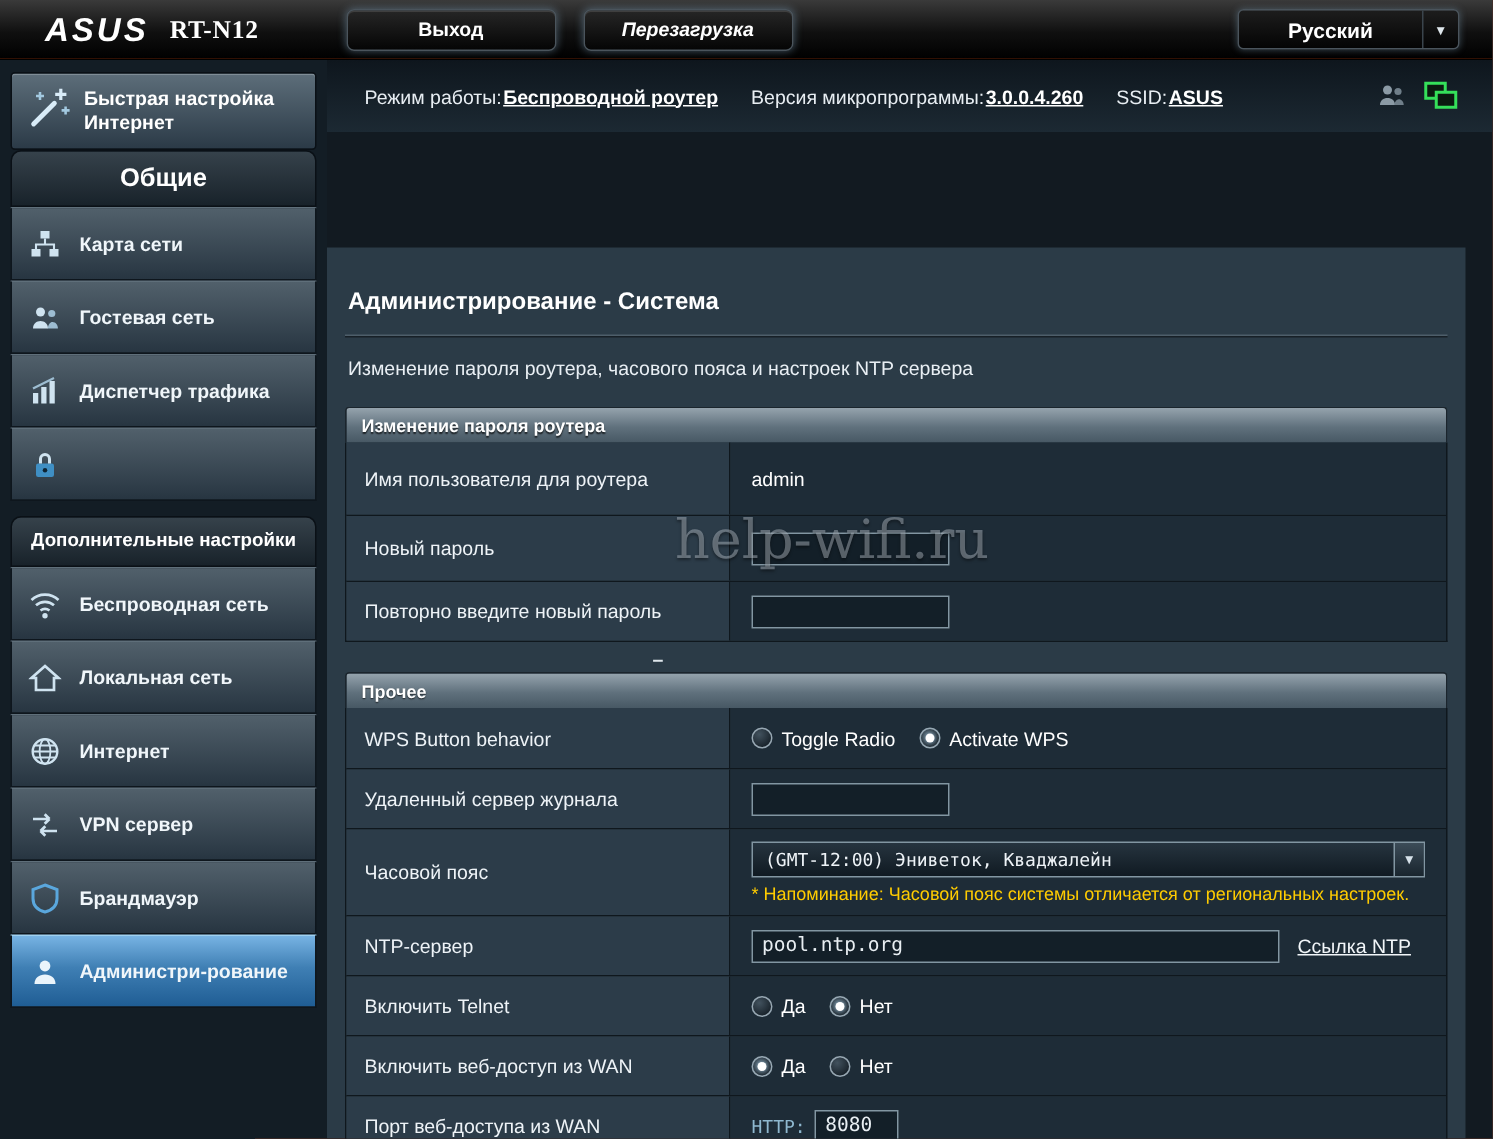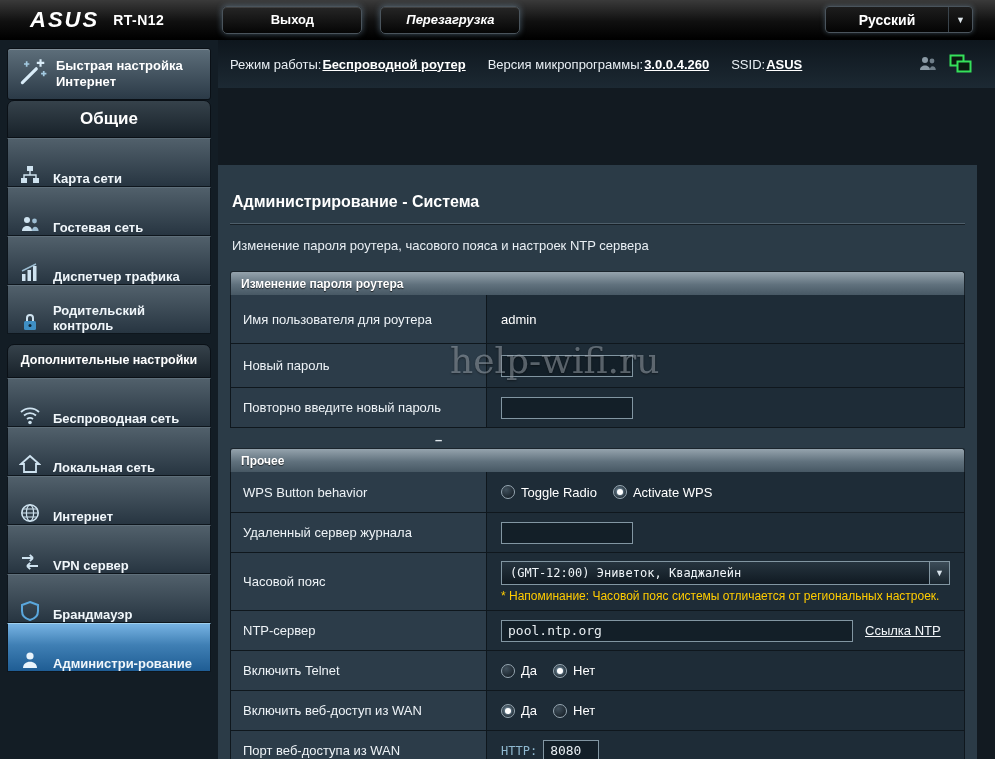--- a/index.html
+++ b/index.html
@@ -5,21 +5,21 @@
   * { margin:0; padding:0; box-sizing:border-box; }
   html,body { width:995px; height:759px; }
   body { font-family:"Liberation Sans", sans-serif; background:#0d141b; color:#fff; overflow:hidden; }
   .page { position:relative; width:995px; height:759px; background:#c2410c; }
 
   
   .topbar { position:absolute; top:0; left:0; width:995px; height:40px; z-index:6;
     background:linear-gradient(#3a3a3a, #101010 55%, #000); border-bottom:1px solid #000;
     display:flex; align-items:center; }
   .brand { font-style:italic; font-weight:800; font-size:22px; letter-spacing:2px; margin-left:30px; }
-  .model { font-weight:bold; font-size:14px; margin-left:14px; letter-spacing:0.5px; }
+  .model { font-weight:bold; font-size:17px; margin-left:14px; letter-spacing:0.5px;font-family:Liberation Serif, serif; }
   .top-btn { height:28px; width:140px; color:#fff; font-weight:bold; font-size:13px; cursor:pointer;
     background:linear-gradient(#262626,#050505); border:1px solid #4a545c; border-radius:5px;
     box-shadow:0 0 6px rgba(140,180,210,.45), inset 0 1px 0 rgba(255,255,255,.12); }
   .btn-logout { margin-left:58px; }
   .btn-reboot { margin-left:18px;font-style:italic; }
   .lang-box { margin-left:auto; margin-right:22px; height:27px; width:148px; display:flex; align-items:center;
     background:linear-gradient(#1d1d1d,#040404); border:1px solid #4a545c; border-radius:4px; cursor:pointer;
     box-shadow:0 0 5px rgba(140,180,210,.35); }
   .lang-box span.lang-label { flex:1; text-align:center; font-weight:bold; font-size:14px; }
   .lang-arrow { width:24px; height:100%; display:flex; align-items:center; justify-content:center;
@@ -27,33 +27,33 @@
 
   
   .sidebar { position:absolute; top:40px; left:0; width:218px; bottom:0; background:#131d25; padding:8px 7px 0 7px; }
   .qis-btn { height:52px; width:100%; display:flex; align-items:center; gap:8px; padding:0 8px; cursor:pointer;
     background:linear-gradient(#5d6e7a,#2b3a47); border:1px solid #0a1016; border-radius:3px;
     box-shadow:inset 0 1px 0 rgba(255,255,255,.22); }
   .qis-text { font-weight:bold; font-size:13px; line-height:1.2; text-align:left; color:#fff; }
   .side-sec { height:38px; display:flex; align-items:center; justify-content:center; font-weight:bold; font-size:17px;
     background:linear-gradient(#36424b,#18222a); border:1px solid #0a1016; border-radius:7px 7px 0 0; }
   .side-sec.two-line { height:34px; line-height:1.1; text-align:center; font-size:12.5px; }
-  .side-item { height:49px; display:flex; align-items:flex-end; gap:10px; padding:0 9px; cursor:pointer;
+  .side-item { height:49px; display:flex; align-items:center; gap:10px; padding:0 9px; cursor:pointer;
     background:linear-gradient(#51606b,#273541); border:1px solid #0e161d; border-top:1px solid #5f6f7a;
     font-weight:bold; font-size:13px; color:#f0f6fa; }
   .side-item .icon { width:26px; display:flex; justify-content:center; flex-shrink:0; }
   .side-item.active { background:linear-gradient(#77b3e3 0%, #3f7fb4 45%, #1f5d94 100%); border-top:1px solid #9fd0ef; }
   .side-gap { height:10px; }
 
   
   .main { position:absolute; top:40px; left:218px; right:0; bottom:0; background:#121a21; }
   .infobar { height:48px; display:flex; align-items:center; padding:0 12px; font-size:13px;
     background:linear-gradient(#0e161d,#1c2933); }
   .ib-label { color:#e8eef3; margin-left:6px; }
-  .ib-label.first { margin-left:0; }
+  .ib-label.first { margin-left:13px; }
   .ib-link { color:#fff; font-weight:bold; text-decoration:underline; margin-left:1px; cursor:pointer; }
   .ib-gap { margin-left:22px; }
   .ib-icons { margin-left:auto; display:flex; align-items:center; gap:10px; margin-right:10px; }
   .ib-icons .icn { cursor:pointer; display:flex; }
 
   .tabs { display:flex; gap:3px; padding:9px 0 0 10px; height:37px; background:transparent; }
   .tab { display:flex; align-items:center; padding:0 14px; height:28px; font-size:13px; color:#eef4f8; cursor:pointer;
     background:linear-gradient(#47565f,#222f38); border:1px solid #0b1218; border-bottom:none; border-radius:5px 5px 0 0; }
   .tab.active { background:linear-gradient(#94a3ad,#5a6b77 70%, #4c5d69); height:28px; }
 
@@ -177,21 +177,20 @@
     </div>
 
     <div class="side-item">
       <span class="icon">
         <svg width="22" height="22" viewBox="0 0 22 22">
           <rect x="5" y="10" width="12" height="9" rx="1.5" fill="#3f8fc4"></rect>
           <path d="M8 10V7a3 3 0 016 0v3" stroke="#cfe3f0" stroke-width="2" fill="none"></path>
           <circle cx="11" cy="14.5" r="1.5" fill="#0e2433"></circle>
         </svg>
       </span>
-      <span>Родительский контроль</span>
     </div>
 
     <div class="side-gap"></div>
 
     <div class="side-sec two-line">Дополнительные настройки</div>
 
     <div class="side-item">
       <span class="icon">
         <svg width="22" height="22" viewBox="0 0 22 22">
           <path d="M2 8a13 13 0 0118 0" stroke="#cfe3f0" stroke-width="1.8" fill="none"></path>

